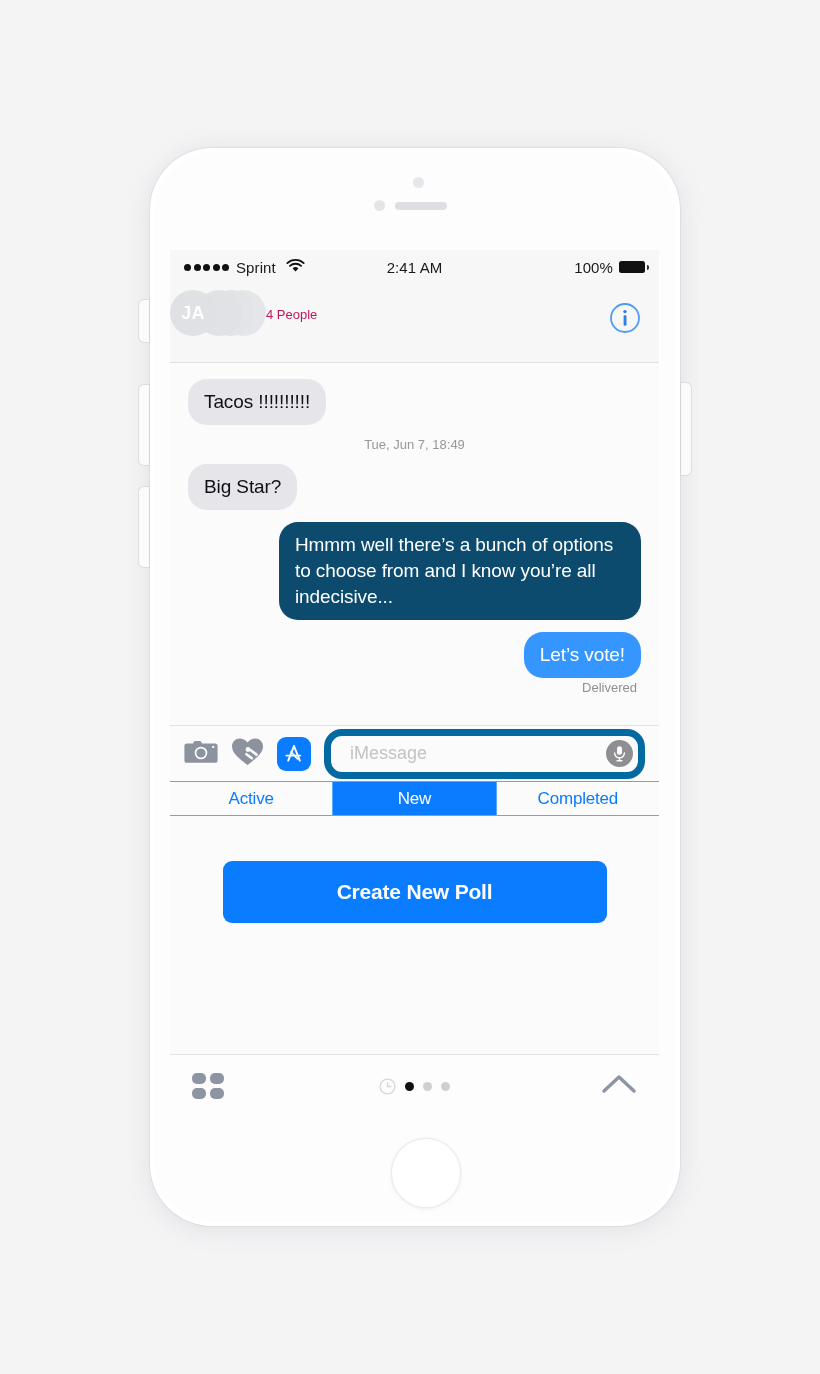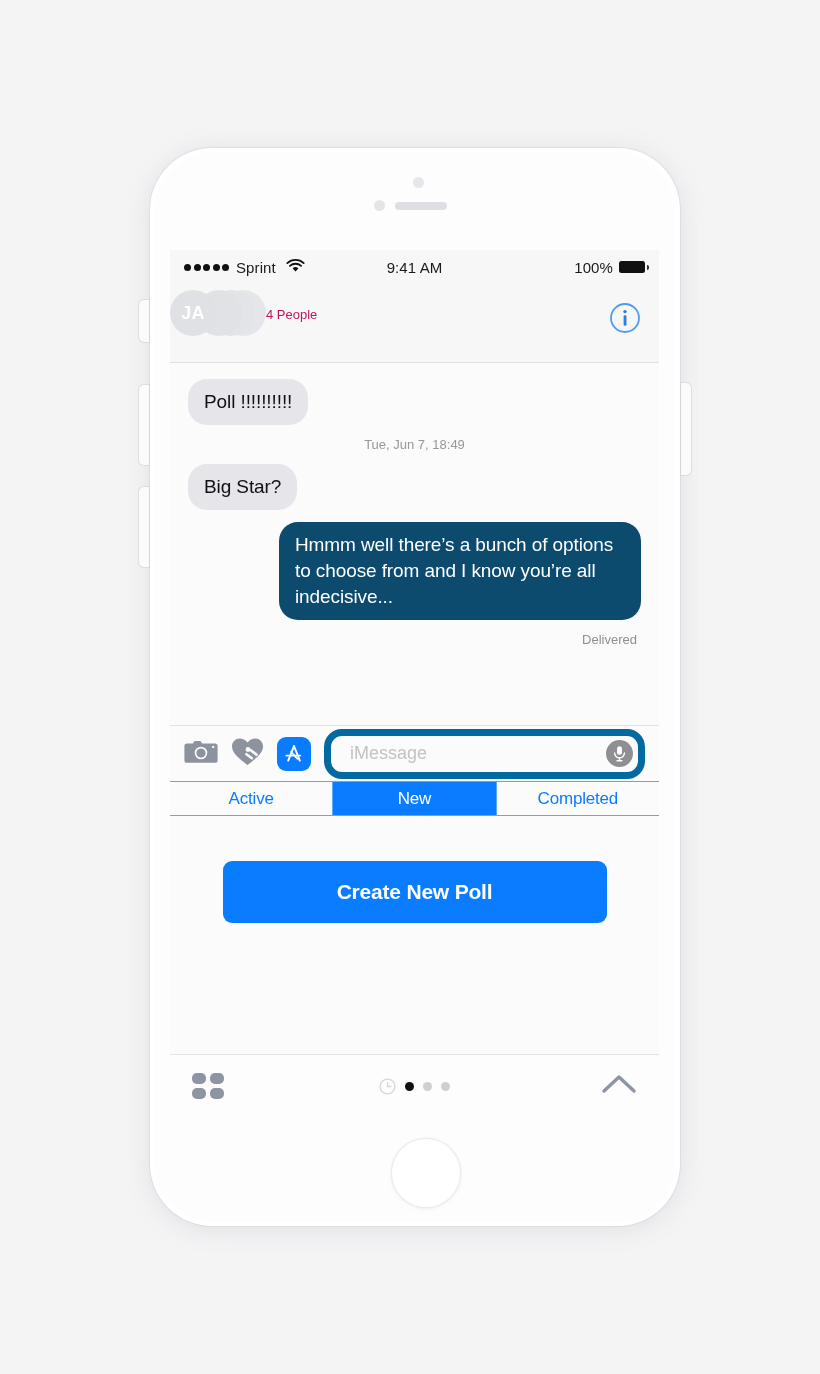--- a/index.html
+++ b/index.html
@@ -353,21 +353,21 @@
       </span>
       <span class="carrier">Sprint</span>
       <span class="wifi">
         <svg width="19" height="14" viewBox="0 0 19 14">
           <path d="M9.5 12.6 L6.6 9.4 a4.3 4.3 0 0 1 5.8 0 Z" fill="#111"></path>
           <path d="M3.9 6.9 a8.3 8.3 0 0 1 11.2 0" stroke="#111" stroke-width="1.8" fill="none" stroke-linecap="round"></path>
           <path d="M1.3 4.1 a12.2 12.2 0 0 1 16.4 0" stroke="#111" stroke-width="1.8" fill="none" stroke-linecap="round"></path>
         </svg>
       </span>
     </div>
-    <div class="sb-center">9:41 AM</div>
+    <div class="sb-center">2:41 AM</div>
     <div class="sb-right">
       <span class="batt-pct">100%</span>
       <span class="batt"></span>
     </div>
   </div>
 
   <div class="navbar">
     <div class="nav-back">
       <svg width="22" height="34" viewBox="0 0 22 34">
         <path d="M18 3 L5 17 L18 31" stroke="#0a7cff" stroke-width="4.2" fill="none" stroke-linecap="round" stroke-linejoin="round"></path>
@@ -389,33 +389,36 @@
         <circle cx="16" cy="16" r="14" stroke="#4e9bf5" stroke-width="1.8" fill="none"></circle>
         <circle cx="16" cy="9.6" r="1.7" fill="#2f7fe0"></circle>
         <rect x="14.6" y="13.2" width="2.9" height="10.5" rx="1.2" fill="#2f7fe0"></rect>
       </svg>
     </div>
   </div>
 
   <div class="messages">
 
     <div class="row left">
-      <div class="bubble grey">Poll !!!!!!!!!!</div>
+      <div class="bubble grey">Tacos !!!!!!!!!!</div>
     </div>
 
     <div class="timestamp">Tue, Jun 7, 18:49</div>
 
     <div class="row left">
       <div class="bubble grey">Big Star?</div>
     </div>
 
     <div class="row right">
       <div class="bubble blue">Hmmm well there’s a bunch of options to choose from and I know you’re all indecisive...</div>
     </div>
 
+    <div class="row right" style="margin-bottom:0;">
+      <div class="bubble blue-light">Let’s vote!</div>
+    </div>
 
     <div class="delivered">Delivered</div>
   </div>
 
   <div class="inputbar">
     <span>
       <svg width="34" height="27" viewBox="0 0 34 27">
         <path d="M10.5 3 h6 l1.6 2.6 H31 a2.6 2.6 0 0 1 2.6 2.6 v14 A2.6 2.6 0 0 1 31 24.8 H3 A2.6 2.6 0 0 1 0.4 22.2 V8.2 A2.6 2.6 0 0 1 3 5.6 h5.9 Z" fill="#8c939f"></path>
         <circle cx="17" cy="15" r="6.3" fill="#fbfbfb"></circle>
         <circle cx="17" cy="15" r="4.6" fill="#8c939f"></circle>

